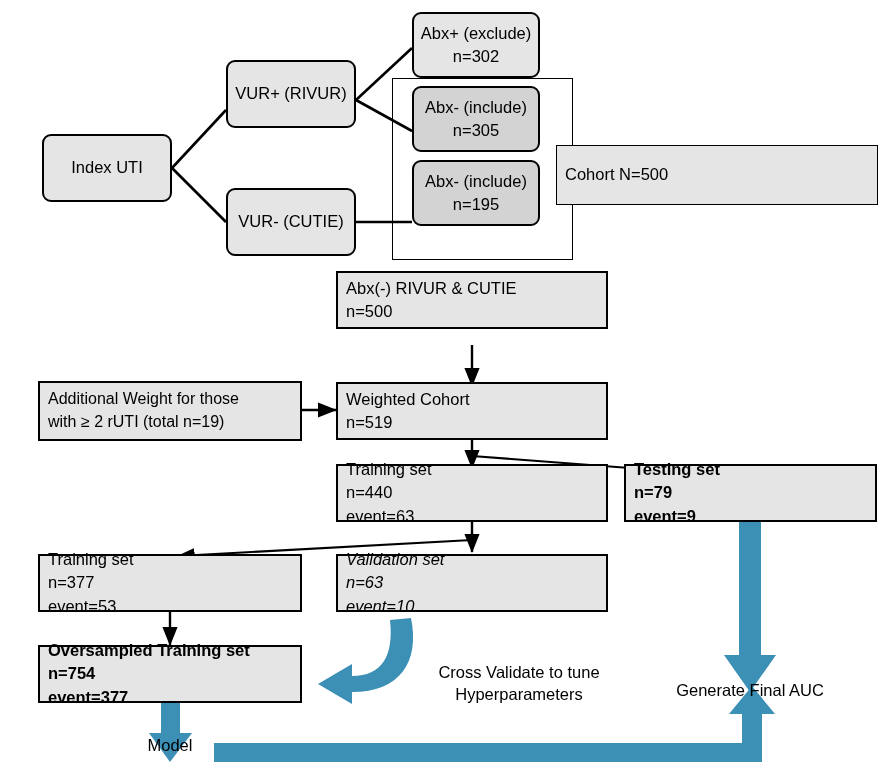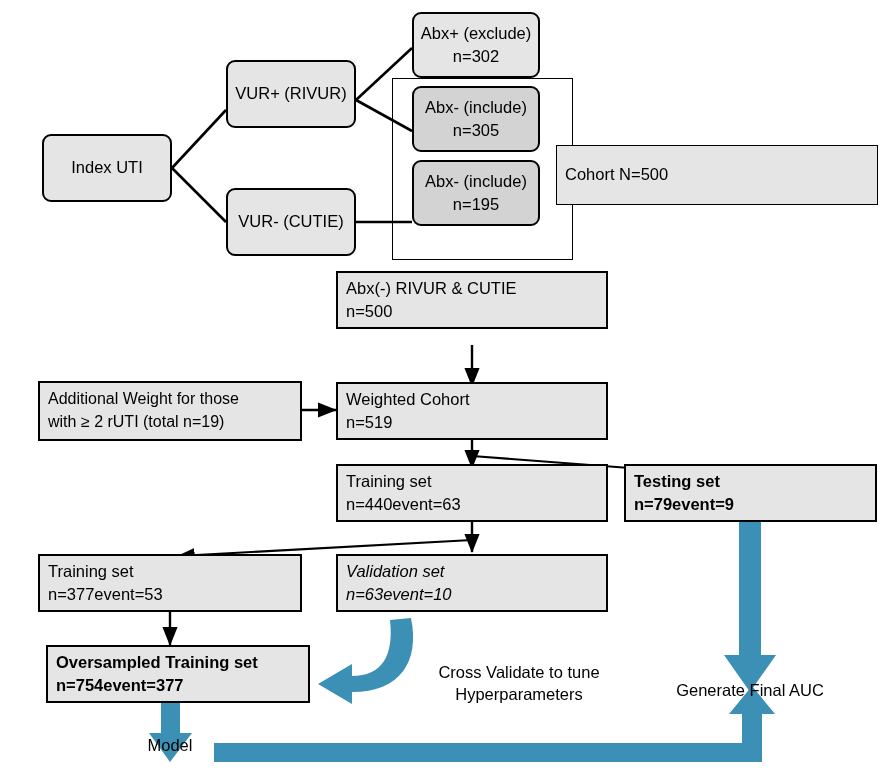--- a/index.html
+++ b/index.html
@@ -57,20 +57,21 @@
     white-space: nowrap;
   }
   .ln.small {
     font-size: 16px;
   }
   .splitrow {
     display: flex;
     justify-content: flex-start;
     width: 100%;
     box-sizing: border-box;
+    flex-direction: column;
   }
   .bold {
     font-weight: bold;
   }
   .outerbox {
     position: absolute;
     box-sizing: border-box;
     border: 1.4px solid #000000;
     background: transparent;
   }
@@ -206,21 +207,21 @@
   </div>
 
   <div class="node plain" style="left:336px; top:554px; width:272px; height:58px;font-style:italic;">
     <div class="ln">Validation set</div>
     <div class="splitrow">
       <span class="ln">n=63</span>
       <span class="ln">event=10</span>
     </div>
   </div>
 
-  <div class="node plain" style="left:38px; top:645px; width:264px; height:58px;margin-left:8px;">
+  <div class="node plain" style="left:38px; top:645px; width:264px; height:58px;">
     <div class="ln bold">Oversampled Training set</div>
     <div class="splitrow">
       <span class="ln bold">n=754</span>
       <span class="ln bold">event=377</span>
     </div>
   </div>
 
   <div class="freetext centered" style="left:414px; top:661px; width:210px;">
     <div>Cross Validate to tune</div>
     <div>Hyperparameters</div>

